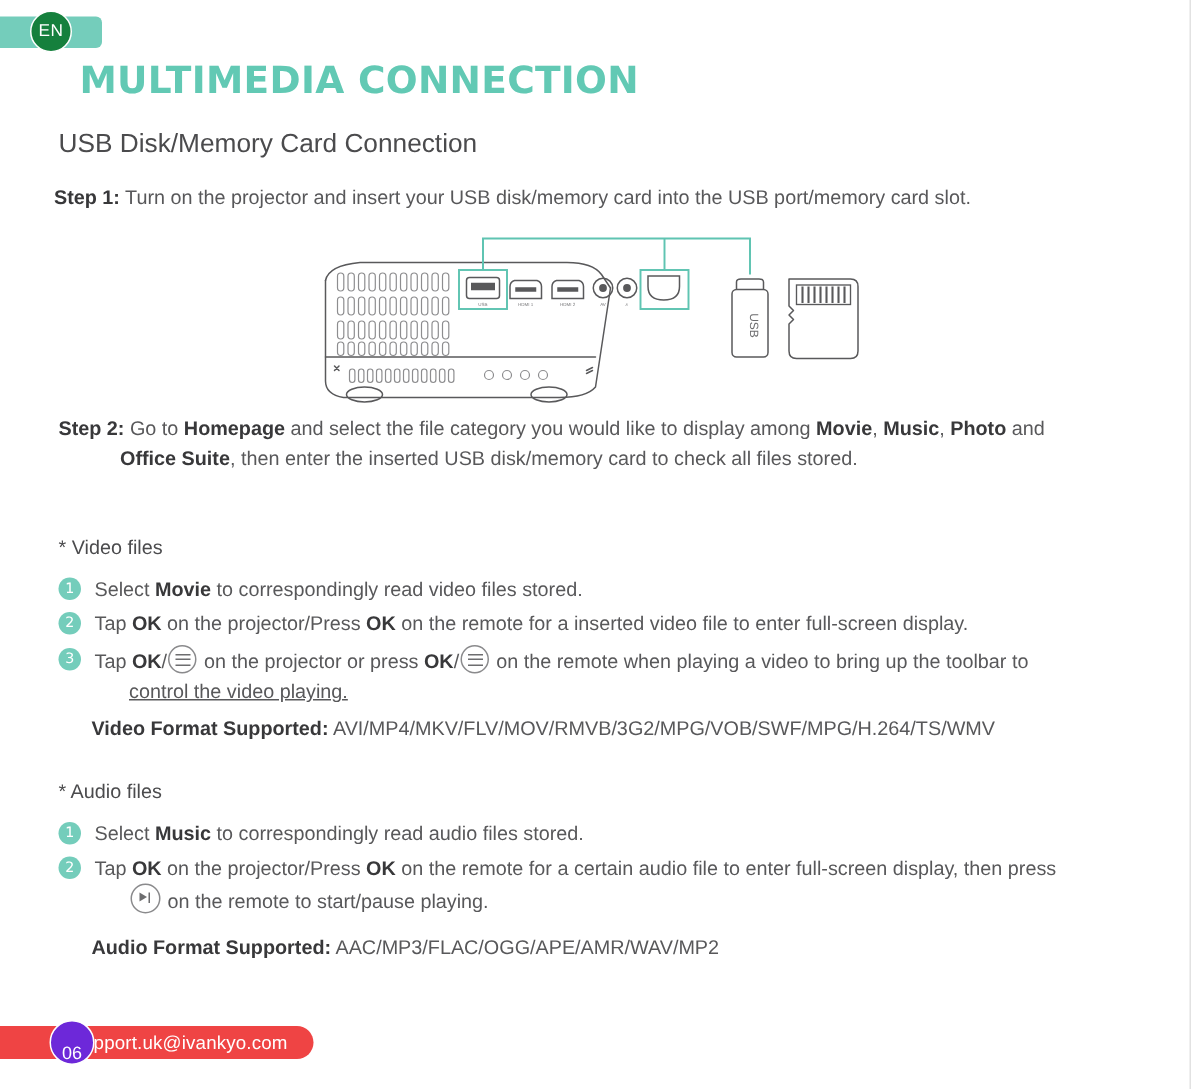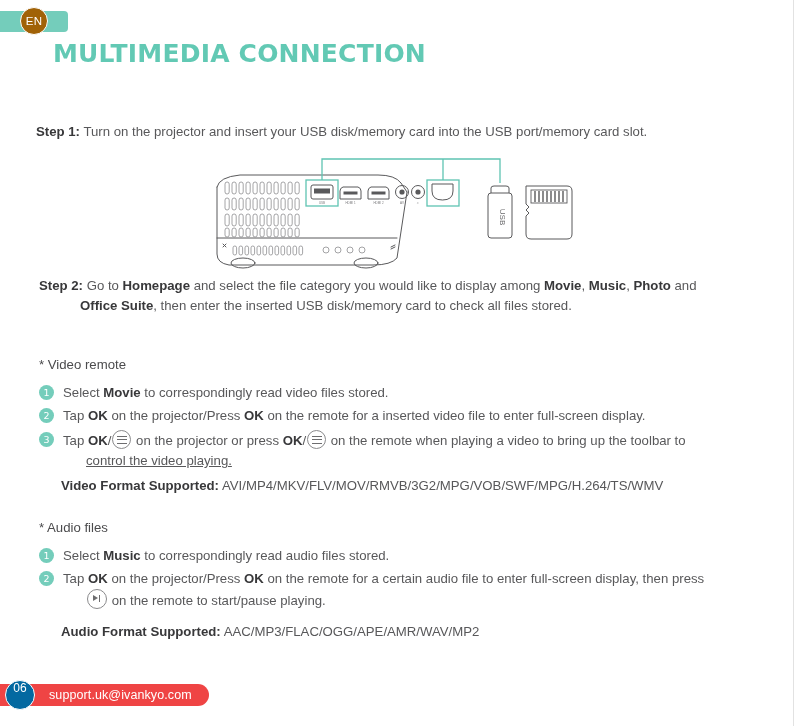--- a/index.html
+++ b/index.html
@@ -20,21 +20,21 @@
   
   .lang-bar{
     position:absolute;left:0;top:11px;
     width:68px;height:21px;
     background:#74cdbb;
     border-radius:0 4px 4px 0;
   }
   .lang-circle{
     position:absolute;left:20px;top:7px;
     width:28px;height:28px;border-radius:50%;
-    background:#a16207;
+    background:#15803d;
     border:1.6px solid #ffffff;
     box-sizing:border-box;
     display:flex;align-items:center;justify-content:center;
     color:#ffffff;font-size:11.5px;letter-spacing:.3px;
   }
 
   
   .title{
     position:absolute;left:53px;top:39px;
     font-size:25px;font-weight:bold;
@@ -134,39 +134,40 @@
     height:22px;width:209px;
     background:#ef4444;
     border-radius:0 11px 11px 0;
     display:flex;align-items:center;text-align:right;
   }
   .footer-mail{
     color:#ffffff;font-size:12.5px;
     margin-left:49px;letter-spacing:.1px;
   }
   .footer-circle{
-    position:absolute;left:5px;bottom:16px;
+    position:absolute;left:33px;bottom:16px;
     width:30px;height:30px;border-radius:50%;
-    background:#0369a1;border:1.6px solid #ffffff;
+    background:#6d28d9;border:1.6px solid #ffffff;
     box-sizing:border-box;
-    display:flex;align-items:flex-start;justify-content:center;
+    display:flex;align-items:flex-end;justify-content:center;
     color:#ffffff;font-size:12px;
   }
 </style>
 </head>
 <body>
 
 <div class="page">
 
   <div class="lang-bar"></div>
   <div class="lang-circle">
     <span>EN</span>
   </div>
 
   <div class="title">MULTIMEDIA CONNECTION</div>
+  <div class="subtitle">USB Disk/Memory Card Connection</div>
 
   <div class="para step1">
     <b>Step 1:</b><span> Turn on the projector and insert your USB disk/memory card into the USB port/memory card slot.</span>
   </div>
 
   <div class="diagram">
     <svg width="420" height="130" viewBox="0 0 420 130">
       <g fill="none" stroke="#59595b" stroke-width="1" stroke-linecap="round" stroke-linejoin="round">
 
         <path d="M22 37 Q24 27 45 25 L183 25 Q200 25 206 33 L212 42"></path>
@@ -312,21 +313,21 @@
       </g>
       <rect x="336" y="40" width="36" height="13" fill="none" stroke="#59595b" stroke-width="0.9"></rect>
     </svg>
   </div>
 
   <div class="para step2">
     <b>Step 2:</b><span> Go to </span><b>Homepage</b><span> and select the file category you would like to display among </span><b>Movie</b><span>, </span><b>Music</b><span>, </span><b>Photo</b><span> and</span>
     <span class="ln2"><b>Office Suite</b><span>, then enter the inserted USB disk/memory card to check all files stored.</span></span>
   </div>
 
-  <div class="section-head vid-head">* Video remote</div>
+  <div class="section-head vid-head">* Video files</div>
 
   <div class="li v1">
     <span class="num">1</span><span>Select </span><b>Movie</b><span> to correspondingly read video files stored.</span>
   </div>
 
   <div class="li v2">
     <span class="num">2</span><span>Tap </span><b>OK</b><span> on the projector/Press </span><b>OK</b><span> on the remote for a inserted video file to enter full-screen display.</span>
   </div>
 
   <div class="li v3">

